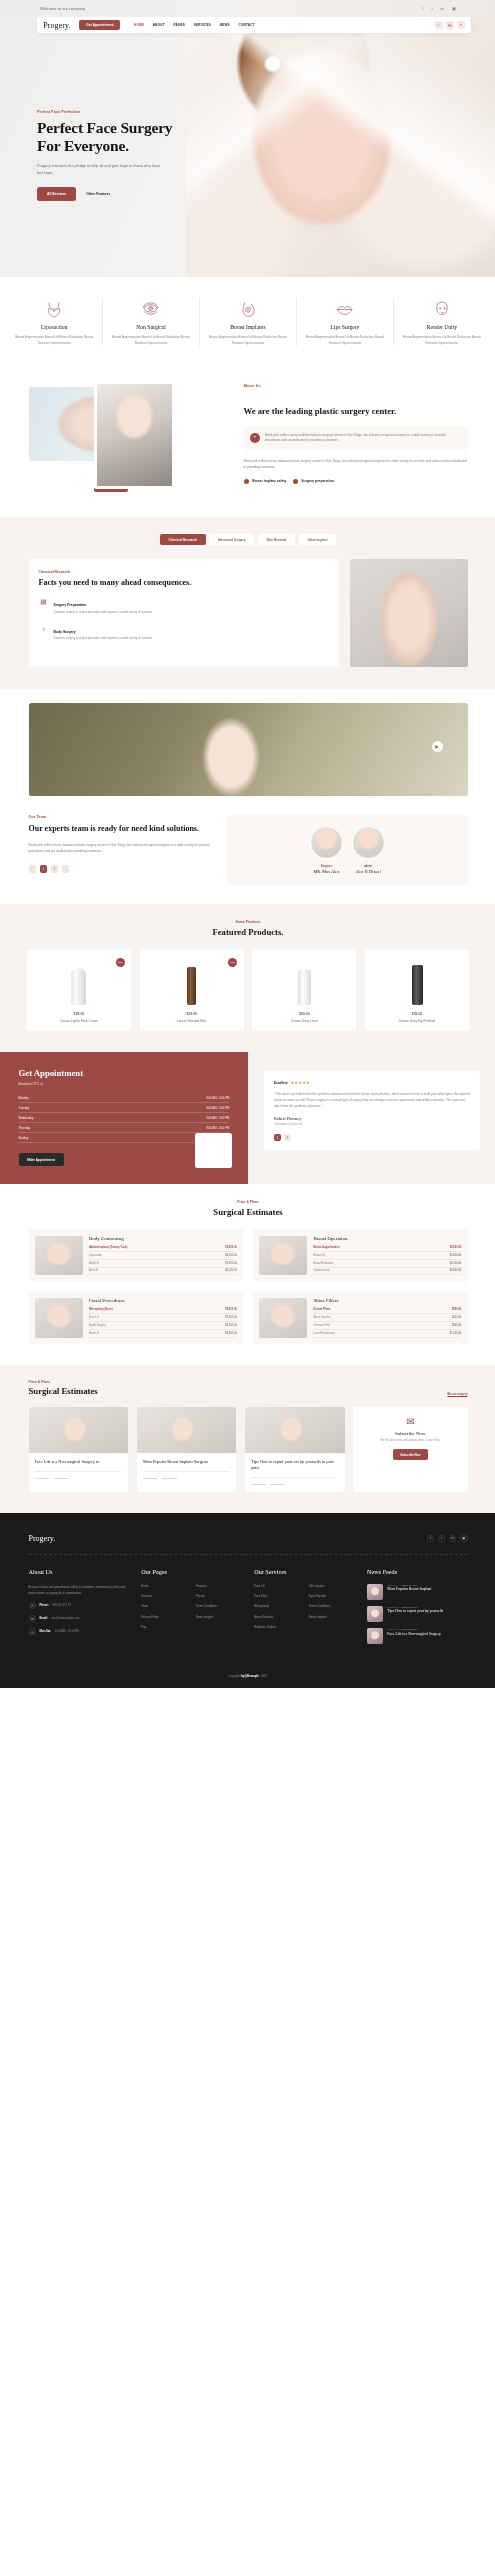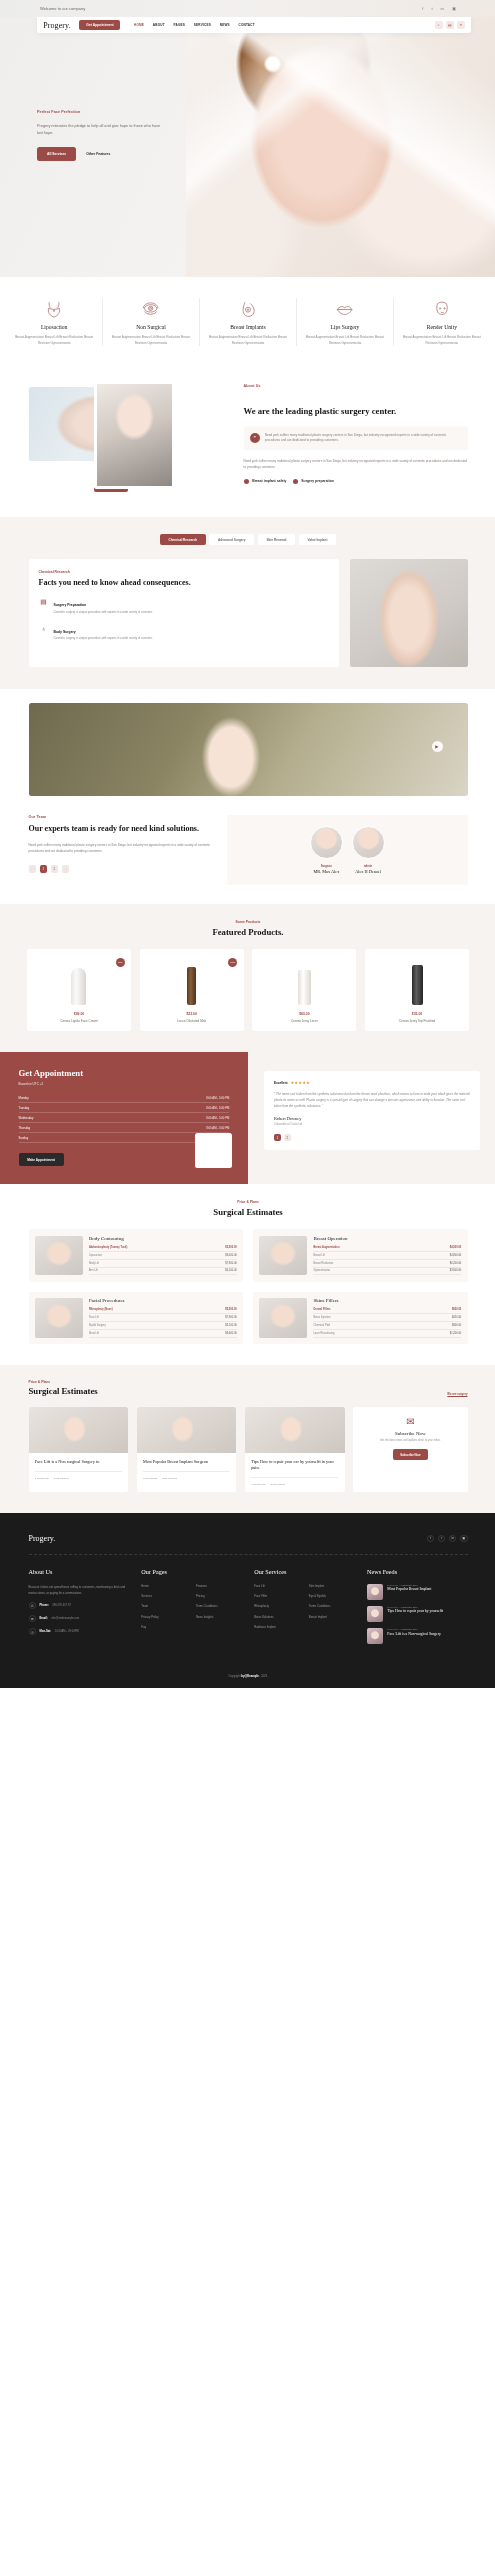--- a/index.html
+++ b/index.html
@@ -261,20 +261,24 @@
     </nav>
     <div class="nav-icons">
       <span>⌕</span>
       <span>▤</span>
       <span>≡</span>
     </div>
   </div>
 
   <div class="hero-text">
     <div class="eyebrow">Perfect Face Perfection</div>
+    <h1 class="hero-h1">
+      <span>Perfect Face Surgery</span><br>
+      <span>For Everyone.</span>
+    </h1>
     <p class="hero-p">Progery reiterates the pledge to help all and give hope to those who have lost hope.</p>
     <div class="hero-btns">
       <span class="btn-primary">All Services</span>
       <span class="btn-link">Other Features</span>
     </div>
   </div>
 </div>
 
 <div class="services">
   <div class="svc">
@@ -364,21 +368,21 @@
 <div class="facts">
   <div class="tabs">
     <span class="tab on">Chemical Research</span>
     <span class="tab">Advanced Surgery</span>
     <span class="tab">Skin Renewal</span>
     <span class="tab">Value Implant</span>
   </div>
   <div class="facts-row">
     <div class="facts-card">
       <div class="facts-eyebrow">Chemical Research</div>
-      <h3 class="facts-h">Facts you need to know ahead consequences.</h3>
+      <h3 class="facts-h">Facts you need to many ahead consequences.</h3>
       <div class="facts-item">
         <span class="ic">▤</span>
         <div>
           <b>Surgery Preparation</b>
           <p>Cosmetic surgery is unique procedure with experts in a wide variety of cosmetic.</p>
         </div>
       </div>
       <div class="facts-item">
         <span class="ic">♁</span>
         <div>

